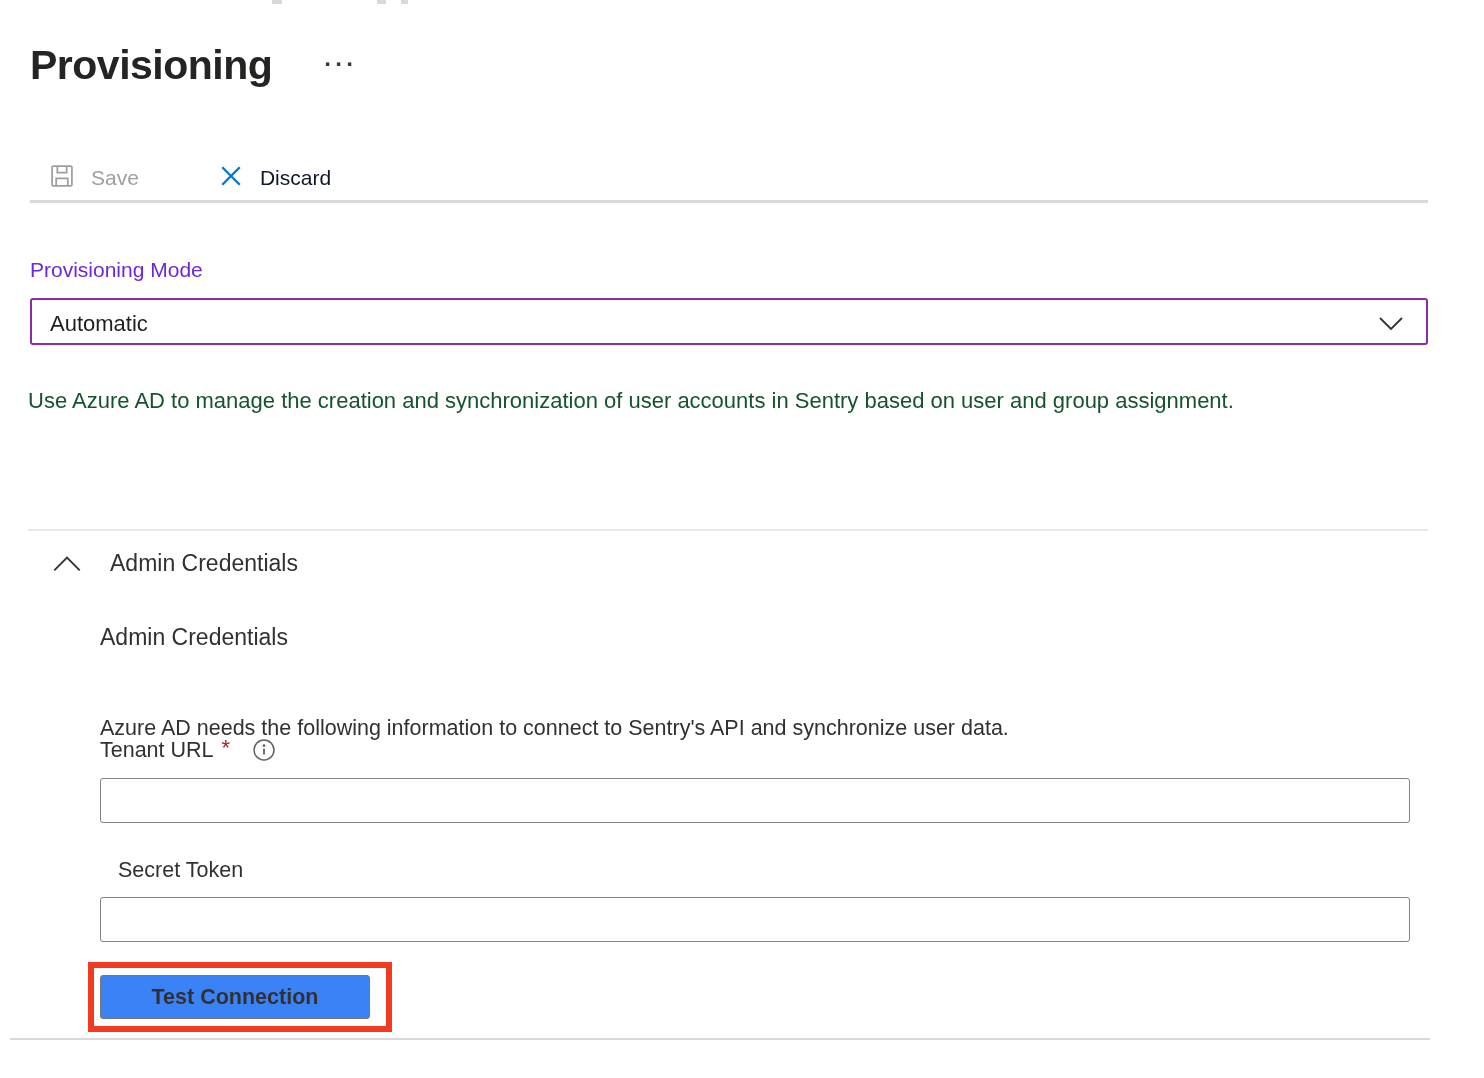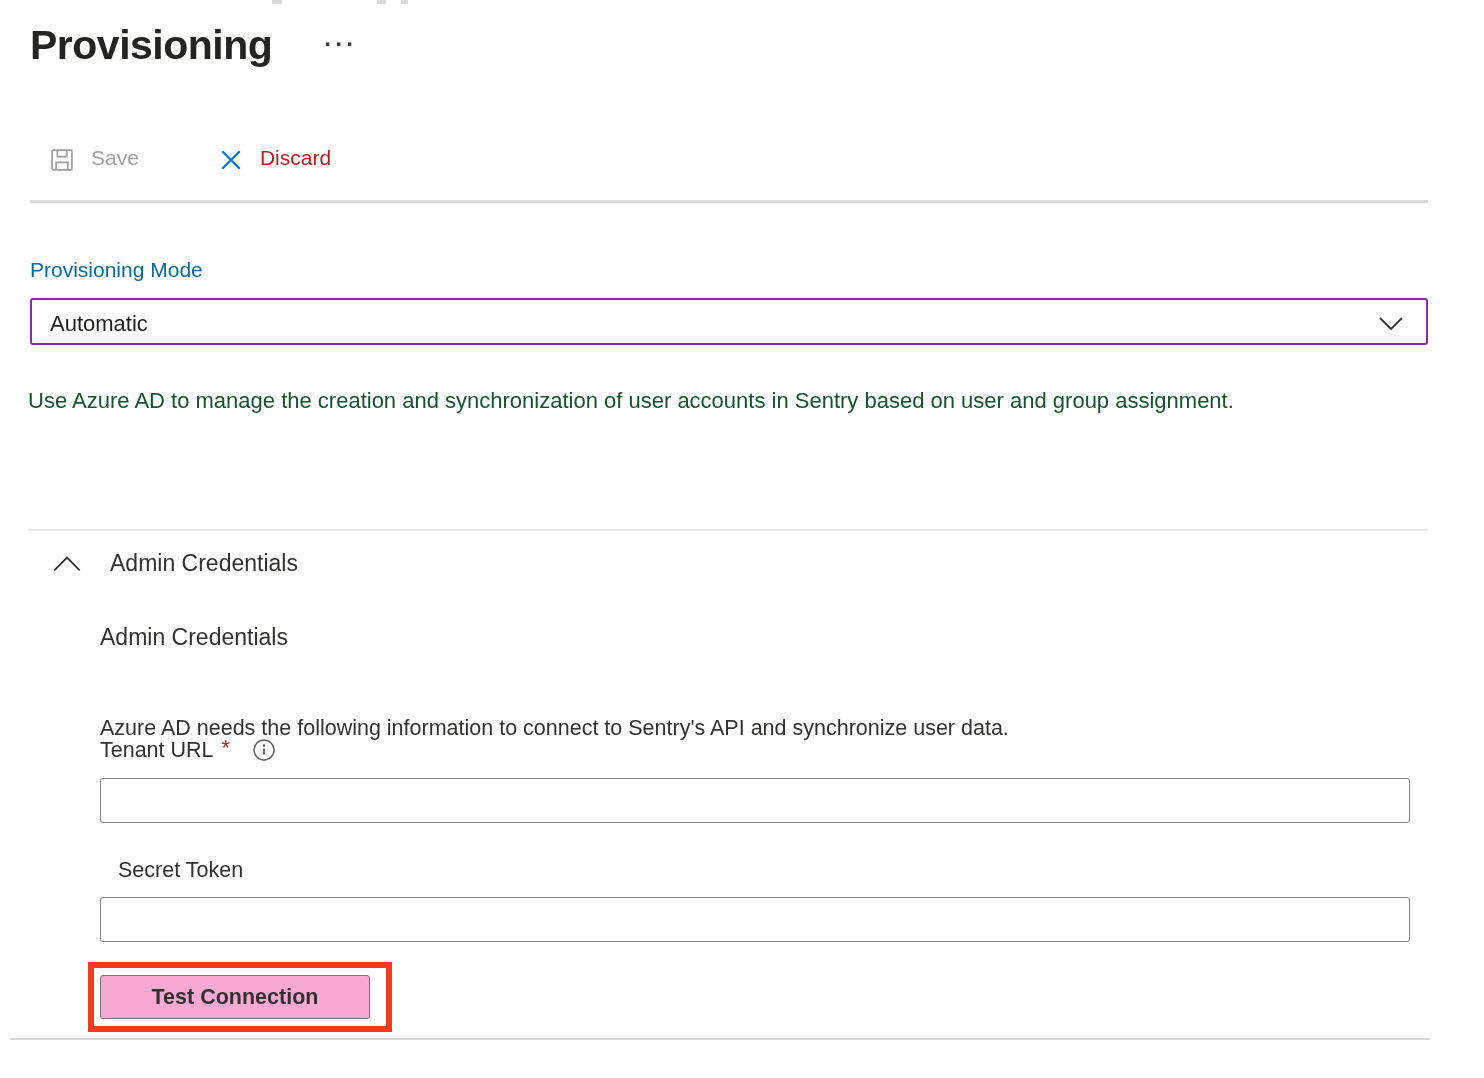--- a/index.html
+++ b/index.html
@@ -13,42 +13,42 @@
     overflow: hidden;
   }
 
   
   .top-remnant { position: absolute; top: 0; height: 4px; background: #c9c9c9; opacity: .7; }
   .tr1 { left: 272px; width: 10px; }
   .tr2 { left: 377px; width: 9px; }
   .tr3 { left: 401px; width: 7px; }
 
   
-  .title-row { position: absolute; left: 30px; top: 16px; display: flex; align-items: flex-start; }
+  .title-row { position: absolute; left: 30px; top: 36px; display: flex; align-items: flex-start; }
   .page-title {
     font-size: 41px; font-weight: 700; color: #252423;
     letter-spacing: -0.5px; line-height: 58px; margin: 0;
   }
   .title-ellipsis {
     margin-left: 52px; margin-top: 8px;
     font-size: 24px; font-weight: 700; color: #3b3a39;
     letter-spacing: 3px; cursor: pointer; line-height: 40px;
   }
 
   
   .toolbar { position: absolute; left: 30px; top: 146px; height: 44px; display: flex; align-items: center; }
-  .toolbar-btn { display: flex; align-items: flex-start; gap: 15px; padding: 0 18px; height: 44px; cursor: pointer; background: transparent; border: none; font-family: inherit; }
+  .toolbar-btn { display: flex; align-items: flex-end; gap: 15px; padding: 0 18px; height: 44px; cursor: pointer; background: transparent; border: none; font-family: inherit; }
   .toolbar-btn .lbl { font-size: 21px; }
   .btn-save .lbl { color: #a19f9d; }
   .btn-discard { margin-left: 42px; }
-  .btn-discard .lbl { color: #b91c1c; }
+  .btn-discard .lbl { color: #0f172a; }
   .toolbar-divider { position: absolute; left: 30px; top: 200px; width: 1398px; height: 3px; background: #d9d9d9; }
 
   
-  .mode-label { position: absolute; left: 30px; top: 258px; font-size: 21px; color: #0369a1; }
+  .mode-label { position: absolute; left: 30px; top: 258px; font-size: 21px; color: #6d28d9; }
   .mode-dropdown {
     position: absolute; left: 30px; top: 298px; width: 1398px; height: 47px;
     border: 2px solid #8A2DA5; border-radius: 3px; background: #fff;
     display: flex; align-items: center; justify-content: space-between;
     padding: 4px 22px 0 18px; cursor: pointer;
   }
   .mode-value { font-size: 22px; color: #201f1e; }
 
   .description {
     position: absolute; left: 28px; top: 380px; width: 1310px;
@@ -83,21 +83,21 @@
   .label-secret { top: 858px; margin-left: 18px; }
   .input-secret { top: 897px; }
 
   
   .annotation-box {
     position: absolute; left: 88px; top: 962px; width: 304px; height: 70px;
     border: 6px solid #EE3B22; pointer-events: none;
   }
   .test-btn {
     position: absolute; left: 100px; top: 975px; width: 270px; height: 44px;
-    background: #f9a8d4; border: 1px solid #767676; border-radius: 3px;
+    background: #3b82f6; border: 1px solid #767676; border-radius: 3px;
     font-family: inherit; font-size: 21.5px; font-weight: 700; color: #323130;
     display: flex; align-items: center; justify-content: center; cursor: pointer;
   }
 
   .bottom-divider { position: absolute; left: 10px; top: 1038px; width: 1420px; height: 2px; background: #d8d8d8; }
 </style>
 </head>
 <body>
 
 <div class="top-remnant tr1"></div>

